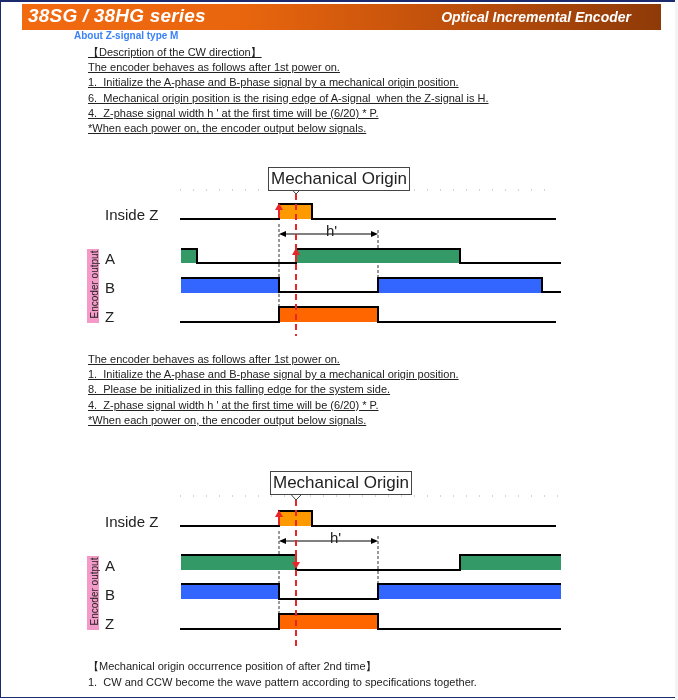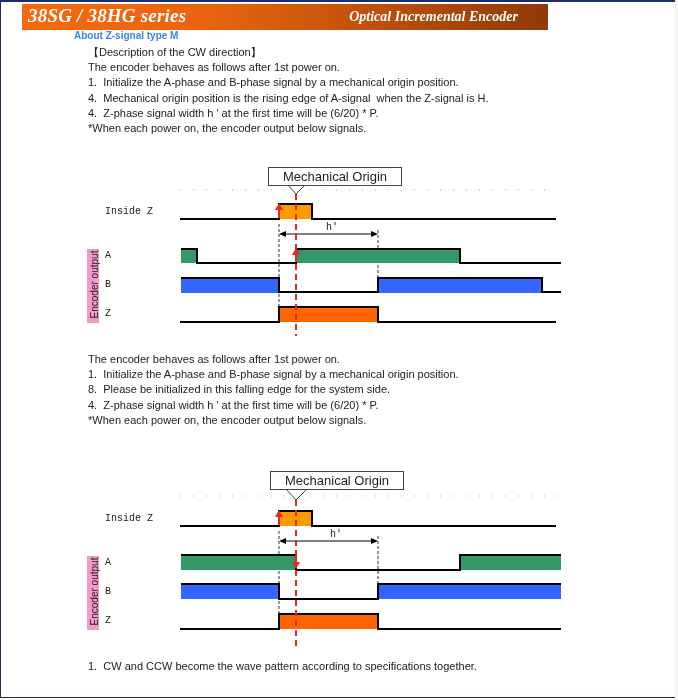--- a/index.html
+++ b/index.html
@@ -12,60 +12,59 @@
     }
     .frame {
       position: absolute; left: 0; top: 0; width: 676px; height: 698px;
       border: 1px solid #1c2a6e; border-top: 2px solid #1c2a6e;
       box-sizing: border-box;
     }
     .frame-right-shadow {
       position: absolute; right: 0; top: 0; width: 3px; height: 700px; background: #f4f4f4;
     }
     .header-bar {
-      position: absolute; left: 22px; top: 4px; width: 526px; height: 26px;
+      position: absolute; left: 22px; top: 4px; width: 639px; height: 26px;
       background: linear-gradient(90deg, #f26a10 0%, #e8650e 35%, #c8540c 60%, #8e3a08 100%);
-      font-family: Liberation Serif, serif;
     }
     .header-left {
       position: absolute; left: 6px; top: 1px;
       font-style: italic; font-weight: bold; font-size: 19px; color: #fff;
       letter-spacing: 0.2px;
     }
     .header-right {
       position: absolute; right: 30px; top: 5px;
       font-style: italic; font-weight: bold; font-size: 14px; color: #fff;
     }
     .section-title {
       position: absolute; left: 74px; top: 30px;
       font-size: 10px; font-weight: bold; color: #3b82f6;
     }
     .text-block {
       position: absolute; left: 88px;
       font-size: 11px; line-height: 15.2px; color: #222;
     }
-    .text-block div { white-space: pre; }
+    .text-block div { white-space: pre; text-decoration: underline; }
     .text-block .item { padding-left: 0; }
     .diagram { position: absolute; left: 80px; width: 500px; height: 180px; }
     .diagram svg { position: absolute; left: 0; top: 0; }
     .sig-label {
-      position: absolute; font-size: 10px; color: #222; font-family: Liberation Mono, monospace;
+      position: absolute; font-size: 15px; color: #222;
     }
     .enc-tag {
       position: absolute; left: 7px; width: 12px; height: 74px;
       background: #f49ac8;
     }
     .enc-tag span {
       position: absolute; left: -28px; top: 30px; width: 70px;
       transform: rotate(-90deg); font-size: 10px; color: #222; text-align: center;
       white-space: nowrap;
     }
     .callout {
       position: absolute; background: #fff; border: 1px solid #444;
-      font-size: 13px; padding: 1px 14px; white-space: nowrap; color: #222;
+      font-size: 17px; padding: 1px 2px; white-space: nowrap; color: #222;
     }
     .bottom-block {
       position: absolute; left: 88px; top: 659px;
       font-size: 11px; line-height: 15.5px; color: #222;
     }
   </style>
 </head>
 <body>
 
 <div class="frame"></div>
@@ -75,21 +74,21 @@
   <div class="header-left">38SG / 38HG series</div>
   <div class="header-right">Optical Incremental Encoder</div>
 </div>
 
 <div class="section-title">About Z-signal type M</div>
 
 <div class="text-block" style="top:45px;">
   <div>【Description of the CW direction】</div>
   <div>The encoder behaves as follows after 1st power on.</div>
   <div class="item">1.  Initialize the A-phase and B-phase signal by a mechanical origin position.</div>
-  <div class="item">4.  Mechanical origin position is the rising edge of A-signal  when the Z-signal is H.</div>
+  <div class="item">6.  Mechanical origin position is the rising edge of A-signal  when the Z-signal is H.</div>
   <div class="item">4.  Z-phase signal width h ' at the first time will be (6/20) * P.</div>
   <div>*When each power on, the encoder output below signals.</div>
 </div>
 
 <div class="diagram" style="top:164px;">
   <svg width="500" height="180">
 
     <line x1="100" y1="26" x2="470" y2="26" stroke="#aaa" stroke-width="1" stroke-dasharray="1 12"></line>
 
     <rect x="199" y="40" width="33" height="15" fill="#ff9900"></rect>
@@ -176,14 +175,15 @@
   <div class="sig-label" style="left:250px; top:61px;">h'</div>
   <div class="enc-tag" style="top:88px;">
     <span>Encoder output</span>
   </div>
   <div class="sig-label" style="left:25px; top:89px;">A</div>
   <div class="sig-label" style="left:25px; top:118px;">B</div>
   <div class="sig-label" style="left:25px; top:147px;">Z</div>
 </div>
 
 <div class="bottom-block">
+  <div>【Mechanical origin occurrence position of  after 2nd time】</div>
   <div style="white-space:pre;">1.  CW and CCW become the wave pattern according to specifications together.</div>
 </div>
 
 </body></html>

